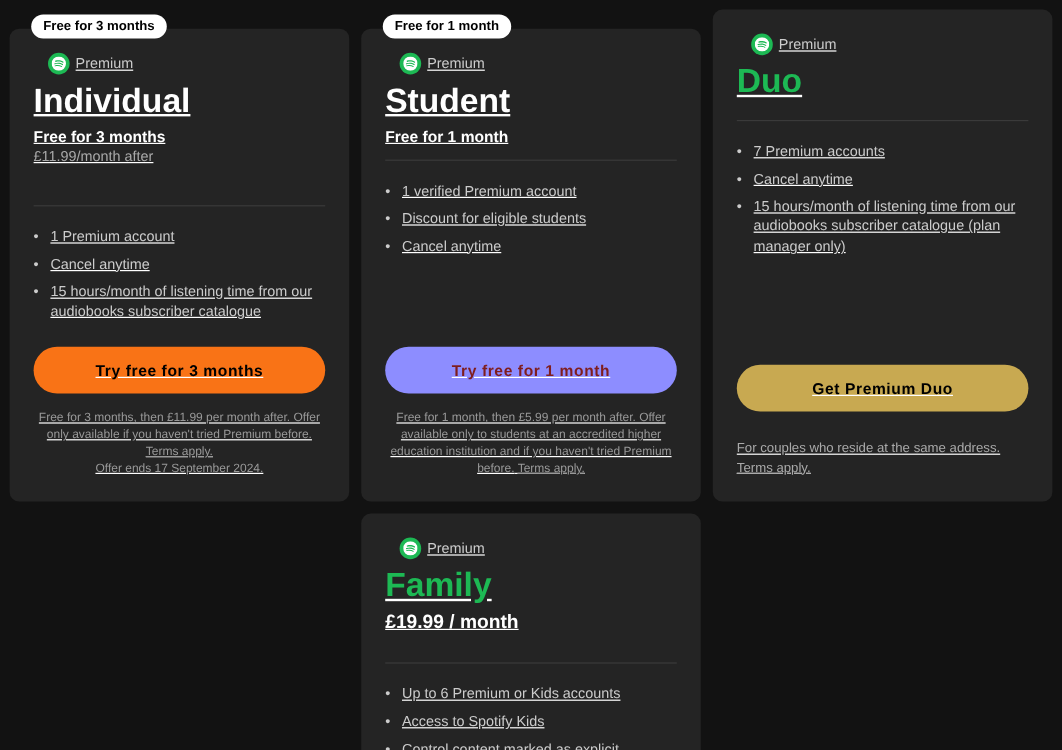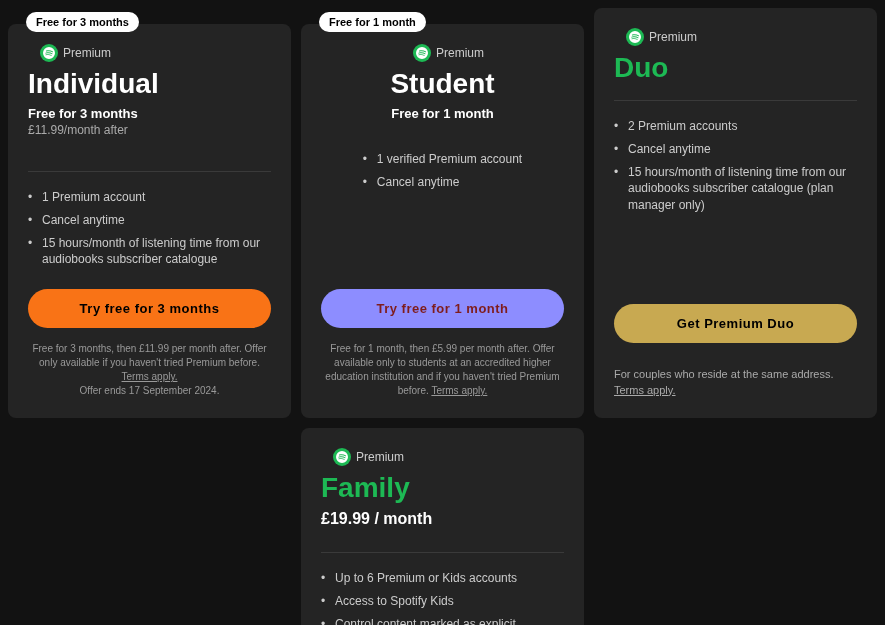--- a/index.html
+++ b/index.html
@@ -20,20 +20,21 @@
       gap: 10px;
     }
 
     .card {
       background-color: #242424;
       border-radius: 8px;
       padding: 20px;
       position: relative;
       display: flex;
       flex-direction: column;
+      text-decoration: underline;
     }
 
     .card-family {
       grid-column: 2 / 3;
     }
 
     .badge {
       display: inline-block;
       background-color: #fff;
       color: #000;
@@ -211,56 +212,57 @@
       <li>Cancel anytime</li>
       <li>15 hours/month of listening time from our audiobooks subscriber catalogue</li>
     </ul>
     <button class="cta-button cta-button-pink">Try free for 3 months</button>
     <div class="fine-print">
       <span>Free for 3 months, then £11.99 per month after. Offer only available if you haven't tried Premium before.</span> <a href="#">Terms apply.</a>
       <br><span>Offer ends 17 September 2024.</span>
     </div>
   </div>
 
-  <div class="card" style="margin-top: 16px; align-items: center;">
+  <div class="card" style="margin-top: 16px;">
     <div class="badge">Free for 1 month</div>
     <div class="spotify-logo">
       <div class="spotify-circle">
         <svg viewBox="0 0 16 16" fill="white">
           <path d="M8 0a8 8 0 1 0 0 16A8 8 0 0 0 8 0zm3.67 11.57a.5.5 0 0 1-.69.16c-1.88-1.15-4.25-1.41-7.04-.77a.5.5 0 1 1-.22-.97c3.05-.7 5.67-.4 7.79.89a.5.5 0 0 1 .16.69zm.98-2.18a.62.62 0 0 1-.86.2C9.72 8.24 7.1 7.9 3.86 8.82a.62.62 0 0 1-.36-1.19c3.6-1.03 6.57-.63 8.98.93a.62.62 0 0 1 .17.83zm.08-2.27C10.17 5.6 6.9 5.5 4.83 6.12a.75.75 0 0 1-.44-1.43c2.37-.72 6.01-.58 8.38.93a.75.75 0 0 1-.74 1.5z"></path>
         </svg>
       </div>
       <span class="premium-label">Premium</span>
     </div>
     <div class="plan-name">Student</div>
     <div class="free-period">Free for 1 month</div>
     <hr class="divider">
     <ul class="features-list">
       <li>1 verified Premium account</li>
+      <li>Discount for eligible students</li>
       <li>Cancel anytime</li>
     </ul>
     <button class="cta-button cta-button-blue">Try free for 1 month</button>
     <div class="fine-print">
       <span>Free for 1 month, then £5.99 per month after. Offer available only to students at an accredited higher education institution and if you haven't tried Premium before.</span> <a href="#">Terms apply.</a>
     </div>
   </div>
 
   <div class="card">
     <div class="spotify-logo">
       <div class="spotify-circle">
         <svg viewBox="0 0 16 16" fill="white">
           <path d="M8 0a8 8 0 1 0 0 16A8 8 0 0 0 8 0zm3.67 11.57a.5.5 0 0 1-.69.16c-1.88-1.15-4.25-1.41-7.04-.77a.5.5 0 1 1-.22-.97c3.05-.7 5.67-.4 7.79.89a.5.5 0 0 1 .16.69zm.98-2.18a.62.62 0 0 1-.86.2C9.72 8.24 7.1 7.9 3.86 8.82a.62.62 0 0 1-.36-1.19c3.6-1.03 6.57-.63 8.98.93a.62.62 0 0 1 .17.83zm.08-2.27C10.17 5.6 6.9 5.5 4.83 6.12a.75.75 0 0 1-.44-1.43c2.37-.72 6.01-.58 8.38.93a.75.75 0 0 1-.74 1.5z"></path>
         </svg>
       </div>
       <span class="premium-label">Premium</span>
     </div>
     <div class="plan-name plan-name-duo">Duo</div>
     <hr class="divider">
     <ul class="features-list">
-      <li>2 Premium accounts</li>
+      <li>7 Premium accounts</li>
       <li>Cancel anytime</li>
       <li>15 hours/month of listening time from our audiobooks subscriber catalogue (plan manager only)</li>
     </ul>
     <button class="cta-button cta-button-gold">Get Premium Duo</button>
     <div class="couples-note">
       <span>For couples who reside at the same address.</span> <a href="#">Terms apply.</a>
     </div>
   </div>
 
   <div class="card card-family">

